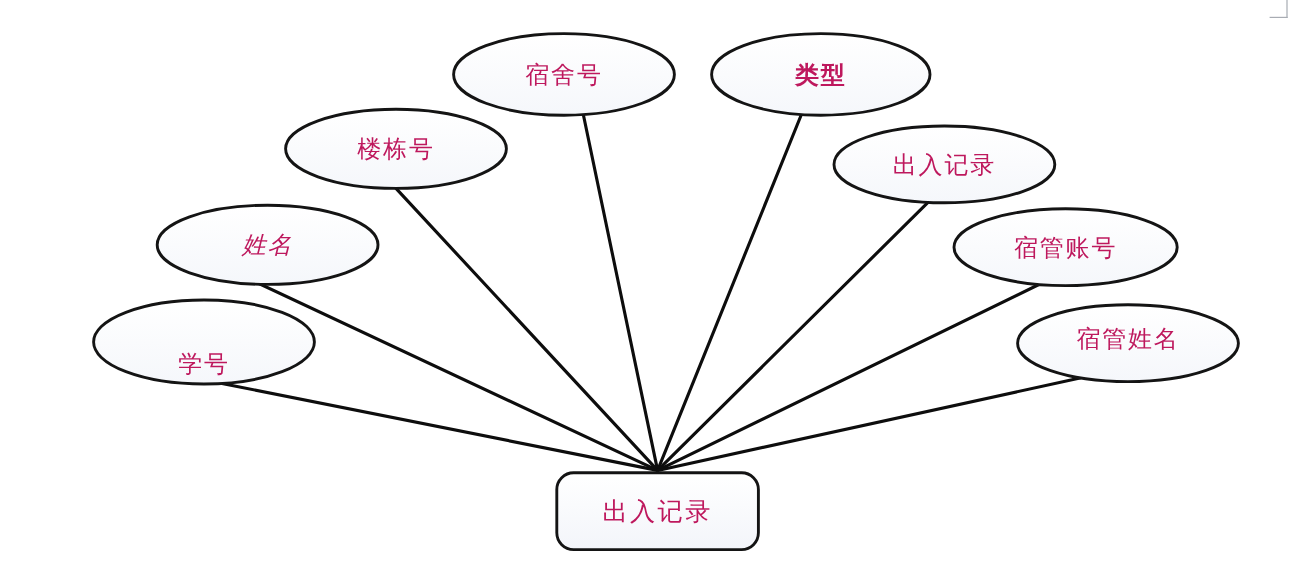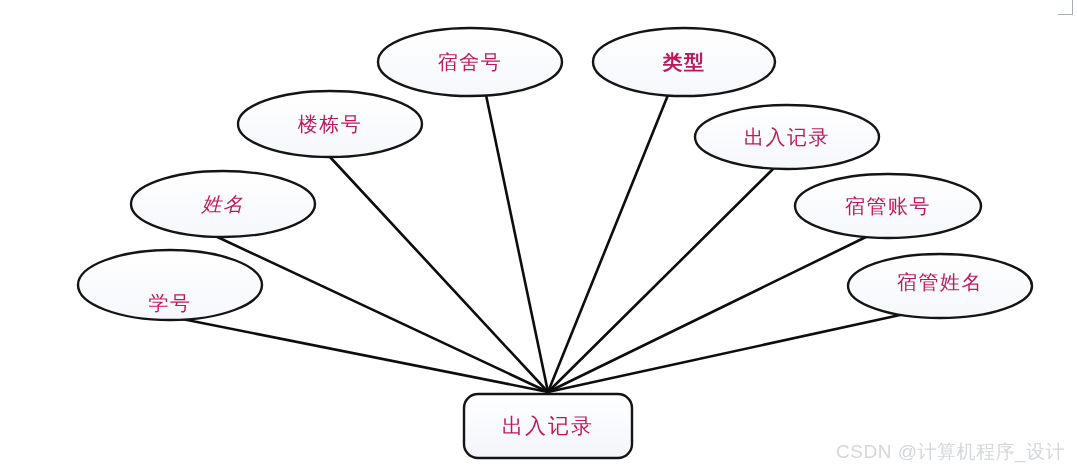--- a/index.html
+++ b/index.html
@@ -118,16 +118,15 @@
       <div class="node-label" style="left: 131px; top: 171px; width: 184px; height: 66px; font-style: italic;">姓名</div>
       <div class="node-label" style="left: 238px; top: 91px; width: 184px; height: 66px;">楼栋号</div>
       <div class="node-label" style="left: 378px; top: 28px; width: 184px; height: 68px;">宿舍号</div>
       <div class="node-label" style="left: 593px; top: 28px; width: 182px; height: 68px; font-weight: bold;">类型</div>
       <div class="node-label" style="left: 695px; top: 105px; width: 184px; height: 64px;">出入记录</div>
       <div class="node-label" style="left: 795px; top: 174px; width: 186px; height: 64px; font-family: Liberation Mono, monospace;">宿管账号</div>
       <div class="node-label" style="left: 848px; top: 250px; width: 184px; height: 64px;">宿管姓名</div>
       <div class="node-label entity-label" style="left: 464px; top: 394px; width: 168px; height: 64px;">出入记录</div>
     </div>
 
-  <div id="watermark">CSDN @计算机程序_设计</div>
   <div id="margin-mark"></div>
 
 </div>
 
 </body></html>

